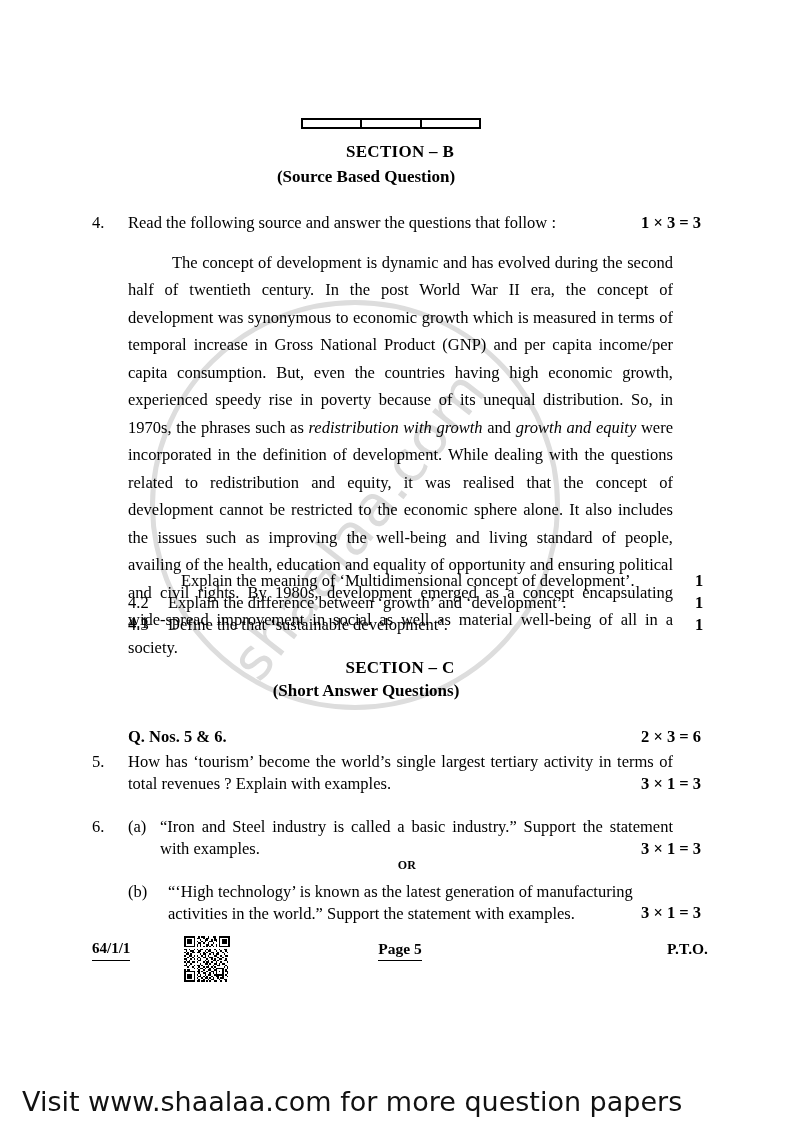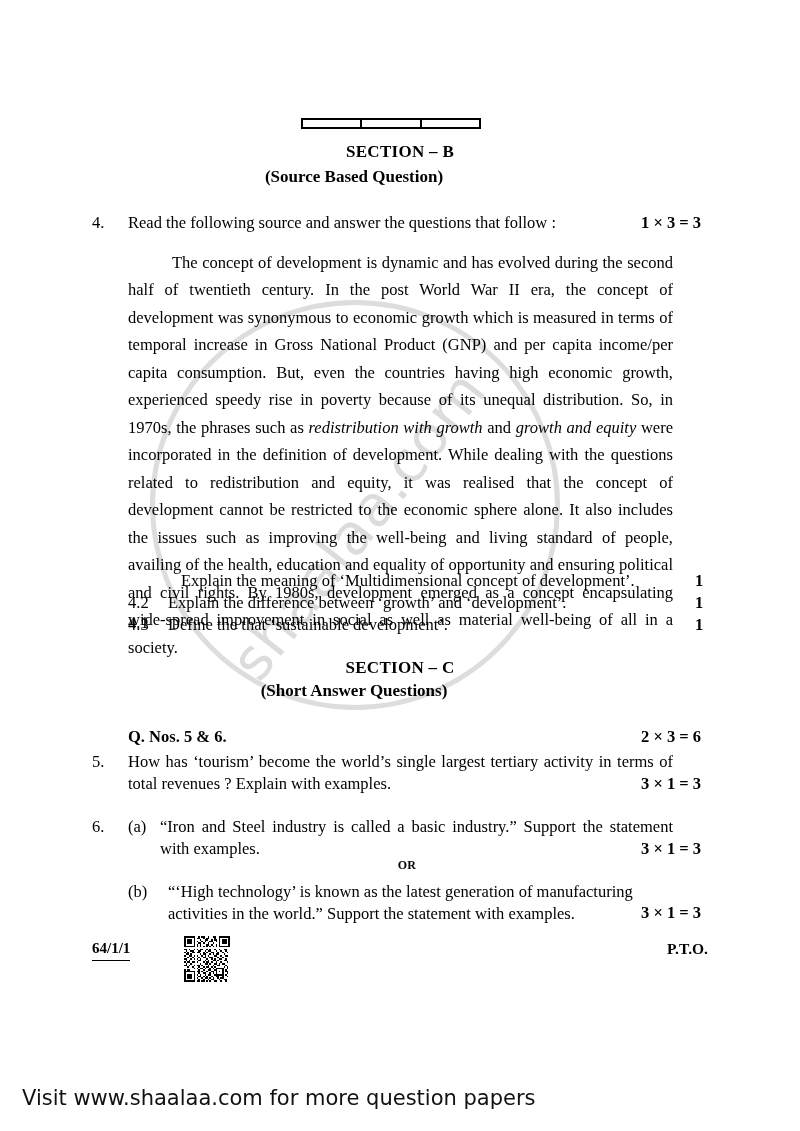--- a/index.html
+++ b/index.html
@@ -94,21 +94,21 @@
     position: absolute;
     left: 0;
     width: 800px;
     text-align: center;
     font-weight: bold;
     font-size: 17px;
     letter-spacing: 0.3px;
   }
   .section-sub {
     position: absolute;
-    left: 4px;
+    left: 16px;
     width: 700px;
     text-align: center;
     font-weight: bold;
     font-size: 17px;
   }
 
   
   .row {
     position: absolute;
     font-size: 16.5px;
@@ -204,21 +204,21 @@
     top: 1068px;
     width: 800px;
     height: 63px;
     background: #ffffff;
   }
   #site-banner .banner-text {
     position: absolute;
     left: 22px;
     top: 18px;
     font-family: "DejaVu Sans", "Liberation Sans", sans-serif;
-    font-size: 21px;
+    font-size: 27px;
     color: #111111;
   }
 </style>
 </head>
 <body>
 
 <div id="page-sheet">
 
   <div id="watermark">
     <div class="ring"></div>
@@ -508,20 +508,23 @@
           <rect x="8" y="28" width="2" height="1"></rect>
             <rect x="11" y="28" width="2" height="1"></rect>
           <rect x="14" y="28" width="1" height="1"></rect>
             <rect x="16" y="28" width="1" height="1"></rect>
           <rect x="19" y="28" width="2" height="1"></rect>
             <rect x="23" y="28" width="1" height="1"></rect>
           <rect x="26" y="28" width="1" height="1"></rect>
         </g>
       </svg>
 
+      <div class="footer-page">
+        <span>Page 5</span>
+      </div>
       <div class="footer-pto">P.T.O.</div>
     </div>
 
   </div>
 </div>
 
 <div id="site-banner">
   <div class="banner-text">Visit www.shaalaa.com for more question papers</div>
 </div>
 

